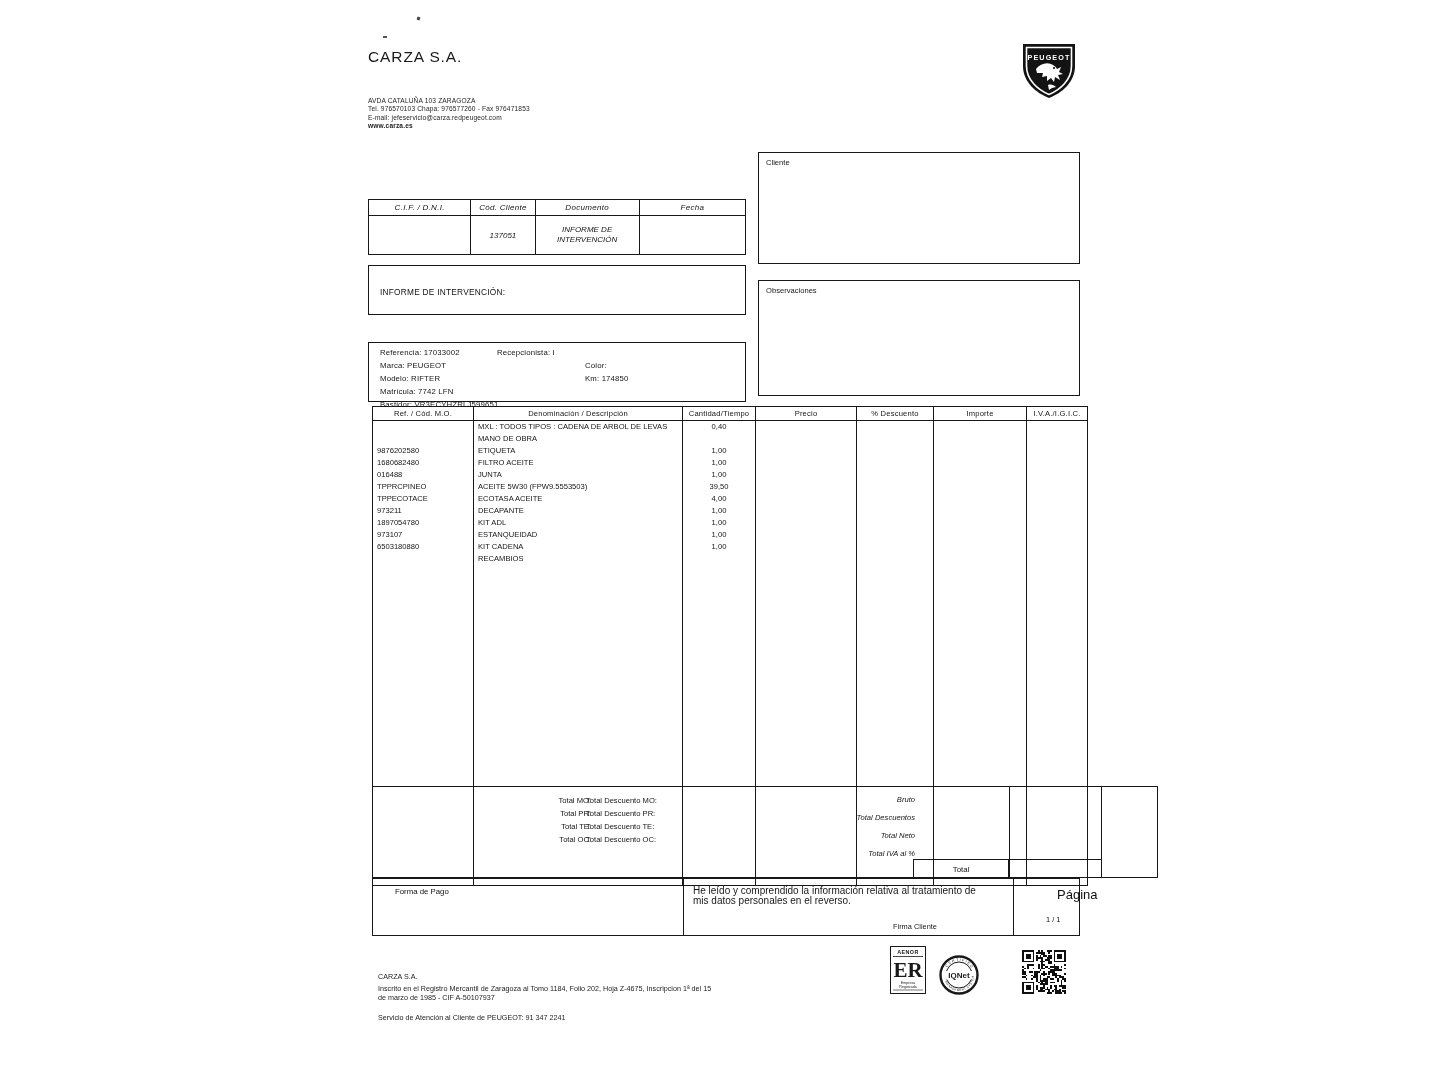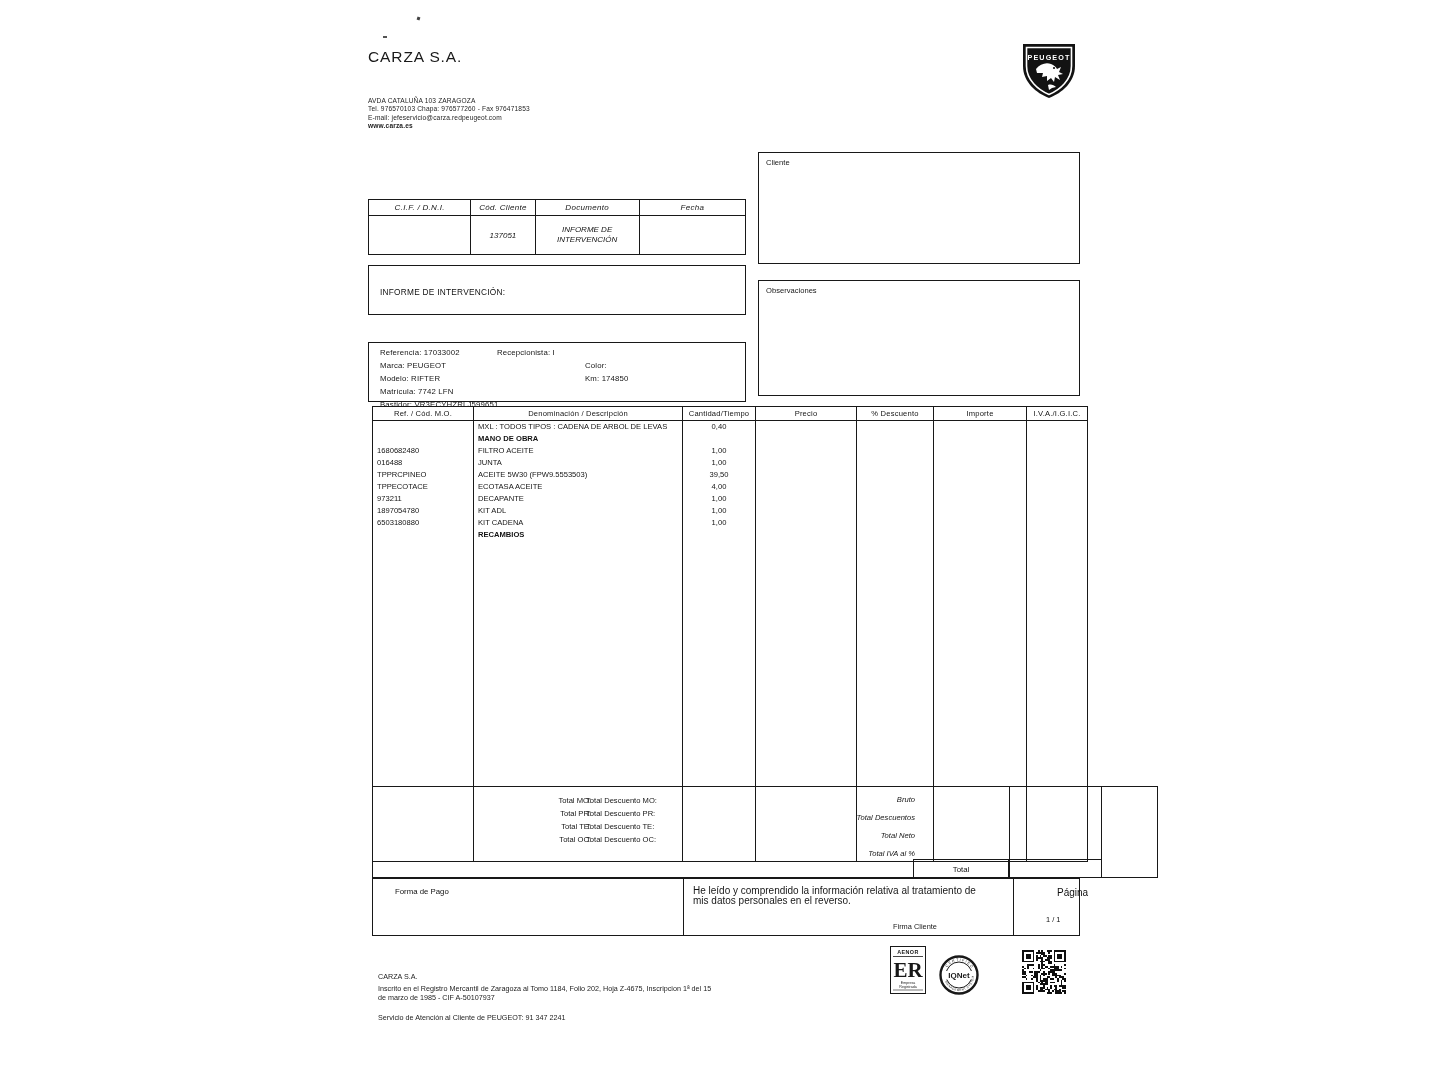--- a/index.html
+++ b/index.html
@@ -127,21 +127,21 @@
     line-height: 11.5px;
   }
   .w-ref { width: 100px; }
   .w-den { width: 208px; }
   .w-can { width: 72px; }
   .w-pre { width: 100px; }
   .w-des { width: 76px; }
   .w-imp { width: 92px; }
   .w-iva { width: 60px; }
   .num { text-align: center; }
-  .bold { font-weight: bold; }
+  .bold { font-weight: normal; }
   #items tbody tr:last-child td { border-bottom: 1px solid #1a1a1a; }
 
   
   #totals { left: 372px; top: 786px; width: 786px; height: 92px; }
   .tot-col-a { position: absolute; left: 108px; top: 7px; width: 110px; }
   .tot-col-b { position: absolute; left: 213px; top: 7px; width: 160px; }
   .tot-col-a div, .tot-col-b div {
     font-size: 7.6px;
     height: 13px;
     line-height: 13px;
@@ -184,21 +184,21 @@
   #vline-consent { position: absolute; left: 310px; top: 0; bottom: 0; width: 1px; background: #1a1a1a; }
   #vline-pagina  { position: absolute; left: 640px; top: 0; bottom: 0; width: 1px; background: #1a1a1a; }
   #consent-text {
     position: absolute; left: 320px; top: 7px; width: 300px;
     font-size: 10px; line-height: 9.5px; color: #171717;
   }
   #firma-label {
     position: absolute; left: 520px; top: 43px;
     font-size: 7.4px; color: #171717;
   }
-  #pagina-label { position: absolute; left: 665px; top: 8px; font-size: 10px; padding-left: 19px; }
+  #pagina-label { position: absolute; left: 665px; top: 8px; font-size: 13px; padding-left: 19px; }
   #pagina-value { position: absolute; left: 673px; top: 36px; font-size: 7.4px; }
 
   
   #legal { left: 378px; top: 972px; width: 470px; font-size: 7.2px; line-height: 9.5px; color: #1b1b1b; }
   #legal .ln1 { margin-bottom: 2px; }
   #legal .svc { margin-top: 10px; }
 
   
   #aenor { left: 890px; top: 946px; width: 36px; height: 48px; }
   #iqnet { left: 936px; top: 955px; width: 46px; height: 40px; }
@@ -311,20 +311,29 @@
           <tr>
             <td class="w-ref bold"></td>
             <td class="w-den bold">MANO DE OBRA</td>
             <td class="w-can num bold"></td>
             <td class="w-pre num bold"></td>
             <td class="w-des num bold"></td>
             <td class="w-imp num bold"></td>
             <td class="w-iva num bold"></td>
           </tr>
           <tr>
+            <td class="w-ref">9876202580</td>
+            <td class="w-den">ETIQUETA</td>
+            <td class="w-can num">1,00</td>
+            <td class="w-pre num"></td>
+            <td class="w-des num"></td>
+            <td class="w-imp num"></td>
+            <td class="w-iva num"></td>
+          </tr>
+          <tr>
             <td class="w-ref">1680682480</td>
             <td class="w-den">FILTRO ACEITE</td>
             <td class="w-can num">1,00</td>
             <td class="w-pre num"></td>
             <td class="w-des num"></td>
             <td class="w-imp num"></td>
             <td class="w-iva num"></td>
           </tr>
           <tr>
             <td class="w-ref">016488</td>
@@ -358,20 +367,29 @@
             <td class="w-den">DECAPANTE</td>
             <td class="w-can num">1,00</td>
             <td class="w-pre num"></td>
             <td class="w-des num"></td>
             <td class="w-imp num"></td>
             <td class="w-iva num"></td>
           </tr>
           <tr>
             <td class="w-ref">1897054780</td>
             <td class="w-den">KIT ADL</td>
+            <td class="w-can num">1,00</td>
+            <td class="w-pre num"></td>
+            <td class="w-des num"></td>
+            <td class="w-imp num"></td>
+            <td class="w-iva num"></td>
+          </tr>
+          <tr>
+            <td class="w-ref">973107</td>
+            <td class="w-den">ESTANQUEIDAD</td>
             <td class="w-can num">1,00</td>
             <td class="w-pre num"></td>
             <td class="w-des num"></td>
             <td class="w-imp num"></td>
             <td class="w-iva num"></td>
           </tr>
           <tr>
             <td class="w-ref">6503180880</td>
             <td class="w-den">KIT CADENA</td>
             <td class="w-can num">1,00</td>

